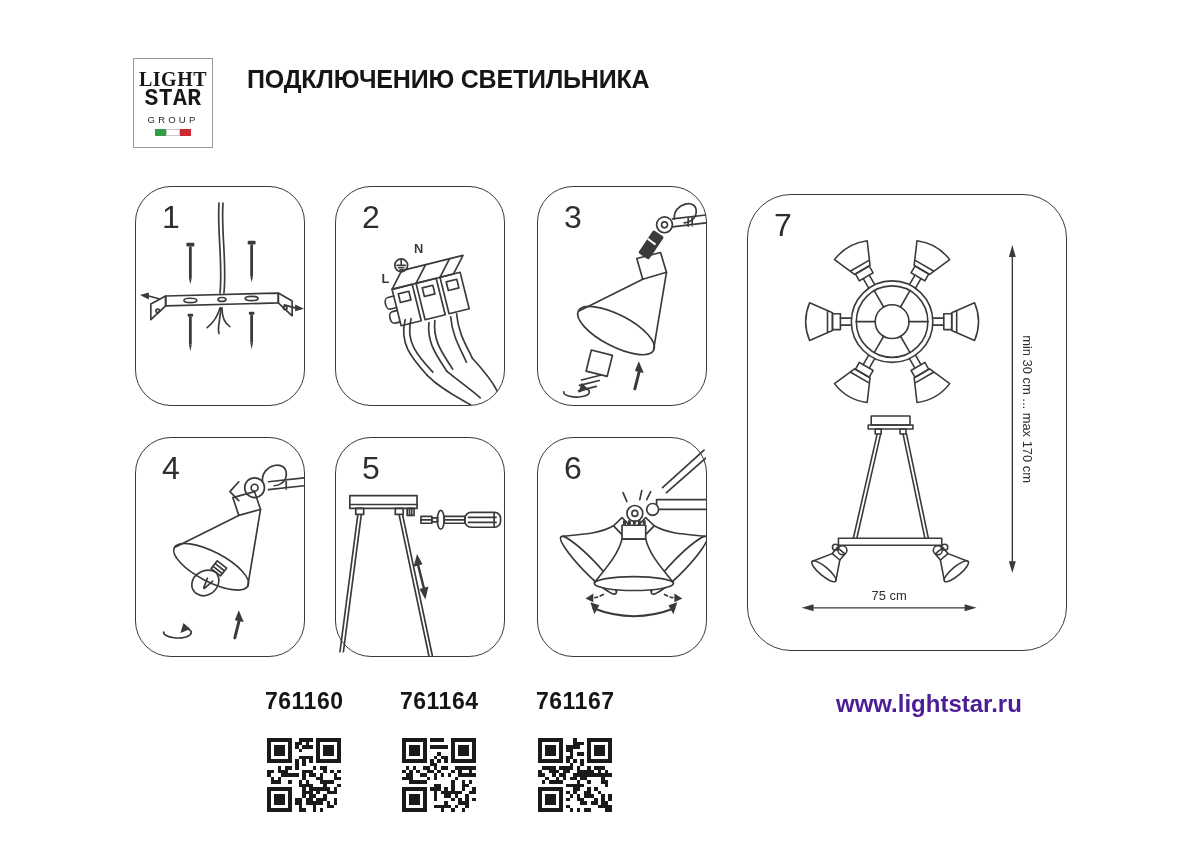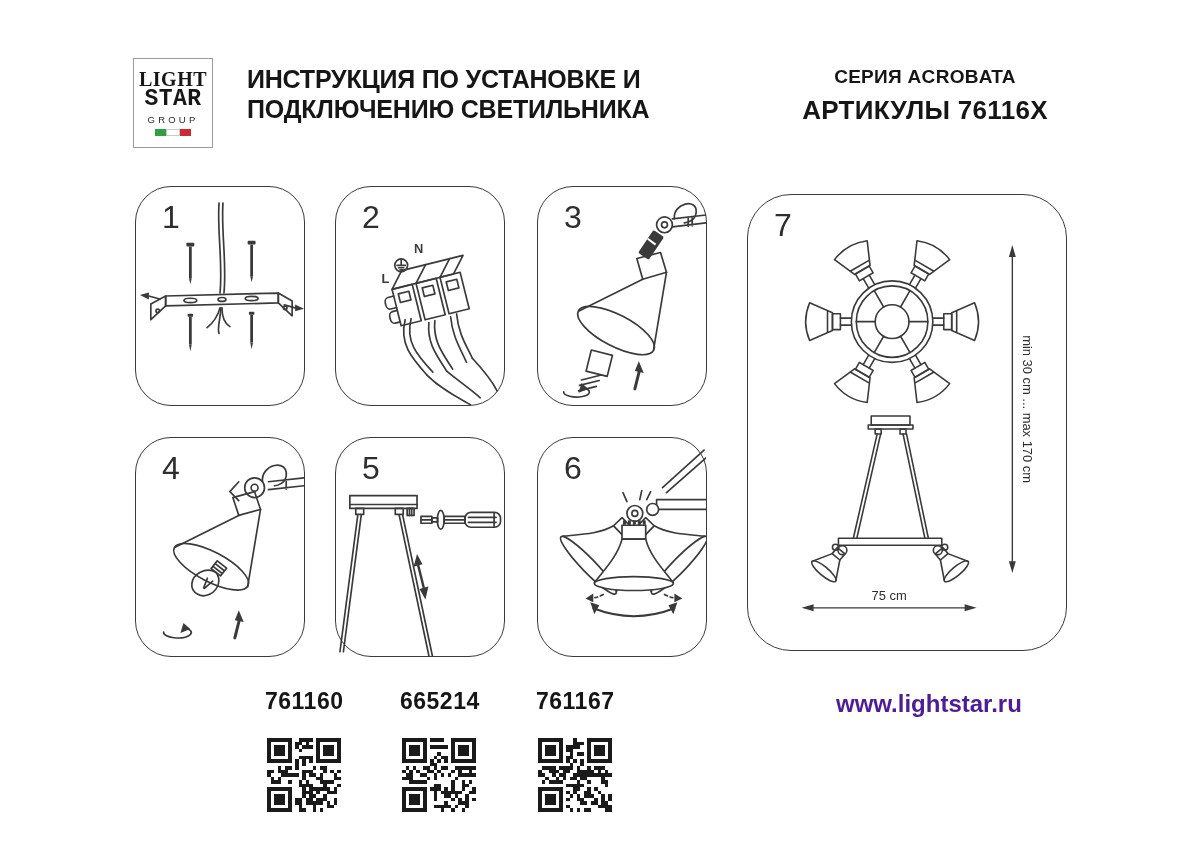--- a/index.html
+++ b/index.html
@@ -47,28 +47,23 @@
     <div class="w2">STAR</div>
     <div class="w3">GROUP</div>
     <div class="flag">
       <span class="g"></span>
         <span class="w"></span>
         <span class="r"></span>
     </div>
   </div>
 
   <div class="title">
-    <div>ИНСТРУКЦИЯ ПО УСТАНОВКЕ И</div>
     <div>ПОДКЛЮЧЕНИЮ СВЕТИЛЬНИКА</div>
   </div>
 
-  <div class="hdr-right">
-    <div class="series">СЕРИЯ ACROBATA</div>
-    <div class="articles">АРТИКУЛЫ 76116X</div>
-  </div>
 
   <div class="panel" style="left:135px;top:186px">
     <svg class="art" viewBox="0 0 170 220">
       <g fill="none" stroke="var(--ink)" stroke-width="1.7" stroke-linecap="round" stroke-linejoin="round">
         <path d="M84,16 C82,44 88,76 85,107"></path>
           <path d="M88,16 C86,44 92,76 89,107"></path>
         <path d="M85,122 c-3,11 -8,16 -13,20"></path>
           <path d="M87,122 c0,11 3,16 8,19"></path>
           <path d="M86,122 c-1,13 -4,21 -2,26"></path>
         <path d="M30,110 L144,107 L144,117 L30,120 Z"></path>
@@ -348,21 +343,21 @@
     <div class="qr">
         <svg viewBox="0 0 21 21" shape-rendering="crispEdges">
           <path d="M9,0h1v1h-1zM10,0h1v1h-1zM11,0h1v1h-1zM12,0h1v1h-1zM8,1h1v1h-1zM9,1h1v1h-1zM11,1h1v1h-1zM8,2h1v1h-1zM10,2h1v1h-1zM11,2h1v1h-1zM12,2h1v1h-1zM9,3h1v1h-1zM9,5h1v1h-1zM10,5h1v1h-1zM11,5h1v1h-1zM12,5h1v1h-1zM8,6h1v1h-1zM10,6h1v1h-1zM12,6h1v1h-1zM8,7h1v1h-1zM10,7h1v1h-1zM3,8h1v1h-1zM5,8h1v1h-1zM6,8h1v1h-1zM8,8h1v1h-1zM13,8h1v1h-1zM15,8h1v1h-1zM16,8h1v1h-1zM0,9h1v1h-1zM1,9h1v1h-1zM3,9h1v1h-1zM4,9h1v1h-1zM5,9h1v1h-1zM10,9h1v1h-1zM11,9h1v1h-1zM12,9h1v1h-1zM16,9h1v1h-1zM18,9h1v1h-1zM20,9h1v1h-1zM0,10h1v1h-1zM4,10h1v1h-1zM5,10h1v1h-1zM6,10h1v1h-1zM7,10h1v1h-1zM8,10h1v1h-1zM10,10h1v1h-1zM12,10h1v1h-1zM13,10h1v1h-1zM15,10h1v1h-1zM19,10h1v1h-1zM1,11h1v1h-1zM3,11h1v1h-1zM10,11h1v1h-1zM14,11h1v1h-1zM15,11h1v1h-1zM19,11h1v1h-1zM20,11h1v1h-1zM1,12h1v1h-1zM2,12h1v1h-1zM3,12h1v1h-1zM6,12h1v1h-1zM9,12h1v1h-1zM11,12h1v1h-1zM15,12h1v1h-1zM16,12h1v1h-1zM17,12h1v1h-1zM18,12h1v1h-1zM9,13h1v1h-1zM10,13h1v1h-1zM11,13h1v1h-1zM12,13h1v1h-1zM16,13h1v1h-1zM20,13h1v1h-1zM10,14h1v1h-1zM12,14h1v1h-1zM13,14h1v1h-1zM14,14h1v1h-1zM15,14h1v1h-1zM16,14h1v1h-1zM17,14h1v1h-1zM19,14h1v1h-1zM10,15h1v1h-1zM11,15h1v1h-1zM12,15h1v1h-1zM14,15h1v1h-1zM17,15h1v1h-1zM18,15h1v1h-1zM19,15h1v1h-1zM10,16h1v1h-1zM12,16h1v1h-1zM13,16h1v1h-1zM16,16h1v1h-1zM8,17h1v1h-1zM9,17h1v1h-1zM11,17h1v1h-1zM12,17h1v1h-1zM14,17h1v1h-1zM15,17h1v1h-1zM16,17h1v1h-1zM19,17h1v1h-1zM8,18h1v1h-1zM9,18h1v1h-1zM11,18h1v1h-1zM12,18h1v1h-1zM13,18h1v1h-1zM14,18h1v1h-1zM15,18h1v1h-1zM17,18h1v1h-1zM19,18h1v1h-1zM9,19h1v1h-1zM13,19h1v1h-1zM17,19h1v1h-1zM18,19h1v1h-1zM9,20h1v1h-1zM10,20h1v1h-1zM13,20h1v1h-1zM15,20h1v1h-1z" fill="var(--qr)"></path>
           <path d="M0,0h7v7h-7z M1,1h5v5h-5z M2,2h3v3h-3z" fill="var(--qr)" fill-rule="evenodd"></path>
           <path d="M14,0h7v7h-7z M15,1h5v5h-5z M16,2h3v3h-3z" fill="var(--qr)" fill-rule="evenodd"></path>
           <path d="M0,14h7v7h-7z M1,15h5v5h-5z M2,16h3v3h-3z" fill="var(--qr)" fill-rule="evenodd"></path>
         </svg>
       </div>
   </div>
   <div class="article-col" style="left:400px">
-    <div class="article-code">665214</div>
+    <div class="article-code">761164</div>
     <div class="qr">
         <svg viewBox="0 0 21 21" shape-rendering="crispEdges">
           <path d="M8,0h1v1h-1zM9,0h1v1h-1zM10,0h1v1h-1zM11,0h1v1h-1zM8,2h1v1h-1zM9,2h1v1h-1zM10,2h1v1h-1zM11,2h1v1h-1zM12,2h1v1h-1zM10,4h1v1h-1zM9,5h1v1h-1zM11,5h1v1h-1zM12,5h1v1h-1zM8,6h1v1h-1zM10,6h1v1h-1zM12,6h1v1h-1zM8,7h1v1h-1zM9,7h1v1h-1zM1,8h1v1h-1zM3,8h1v1h-1zM6,8h1v1h-1zM7,8h1v1h-1zM9,8h1v1h-1zM11,8h1v1h-1zM12,8h1v1h-1zM15,8h1v1h-1zM16,8h1v1h-1zM17,8h1v1h-1zM18,8h1v1h-1zM19,8h1v1h-1zM20,8h1v1h-1zM0,9h1v1h-1zM2,9h1v1h-1zM4,9h1v1h-1zM7,9h1v1h-1zM8,9h1v1h-1zM10,9h1v1h-1zM14,9h1v1h-1zM16,9h1v1h-1zM19,9h1v1h-1zM1,10h1v1h-1zM2,10h1v1h-1zM5,10h1v1h-1zM6,10h1v1h-1zM9,10h1v1h-1zM11,10h1v1h-1zM13,10h1v1h-1zM16,10h1v1h-1zM17,10h1v1h-1zM18,10h1v1h-1zM19,10h1v1h-1zM20,10h1v1h-1zM0,11h1v1h-1zM1,11h1v1h-1zM2,11h1v1h-1zM7,11h1v1h-1zM9,11h1v1h-1zM15,11h1v1h-1zM2,12h1v1h-1zM3,12h1v1h-1zM4,12h1v1h-1zM5,12h1v1h-1zM6,12h1v1h-1zM14,12h1v1h-1zM17,12h1v1h-1zM19,12h1v1h-1zM9,13h1v1h-1zM10,13h1v1h-1zM14,13h1v1h-1zM17,13h1v1h-1zM18,13h1v1h-1zM8,14h1v1h-1zM9,14h1v1h-1zM10,14h1v1h-1zM12,14h1v1h-1zM14,14h1v1h-1zM17,14h1v1h-1zM20,14h1v1h-1zM9,15h1v1h-1zM11,15h1v1h-1zM12,15h1v1h-1zM13,15h1v1h-1zM14,15h1v1h-1zM15,15h1v1h-1zM16,15h1v1h-1zM19,15h1v1h-1zM20,15h1v1h-1zM9,16h1v1h-1zM12,16h1v1h-1zM13,16h1v1h-1zM15,16h1v1h-1zM18,16h1v1h-1zM9,17h1v1h-1zM14,17h1v1h-1zM16,17h1v1h-1zM18,17h1v1h-1zM20,17h1v1h-1zM12,18h1v1h-1zM16,18h1v1h-1zM17,18h1v1h-1zM18,18h1v1h-1zM9,19h1v1h-1zM10,19h1v1h-1zM11,19h1v1h-1zM12,19h1v1h-1zM13,19h1v1h-1zM15,19h1v1h-1zM18,19h1v1h-1zM11,20h1v1h-1zM14,20h1v1h-1zM17,20h1v1h-1z" fill="var(--qr)"></path>
           <path d="M0,0h7v7h-7z M1,1h5v5h-5z M2,2h3v3h-3z" fill="var(--qr)" fill-rule="evenodd"></path>
           <path d="M14,0h7v7h-7z M15,1h5v5h-5z M16,2h3v3h-3z" fill="var(--qr)" fill-rule="evenodd"></path>
           <path d="M0,14h7v7h-7z M1,15h5v5h-5z M2,16h3v3h-3z" fill="var(--qr)" fill-rule="evenodd"></path>
         </svg>
       </div>
   </div>
   <div class="article-col" style="left:536px">

